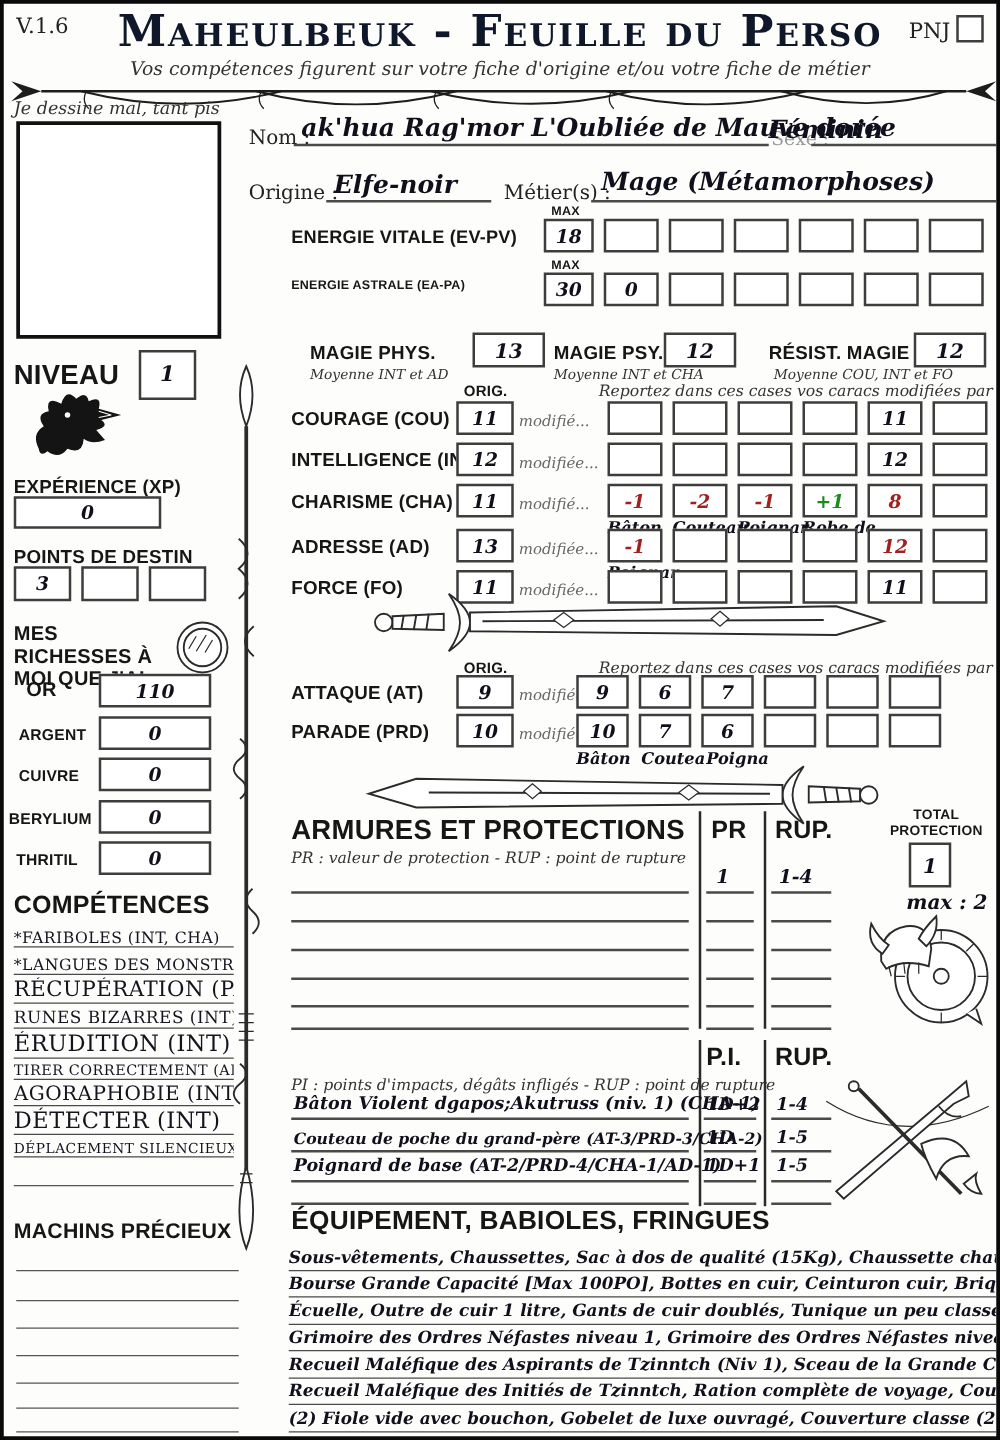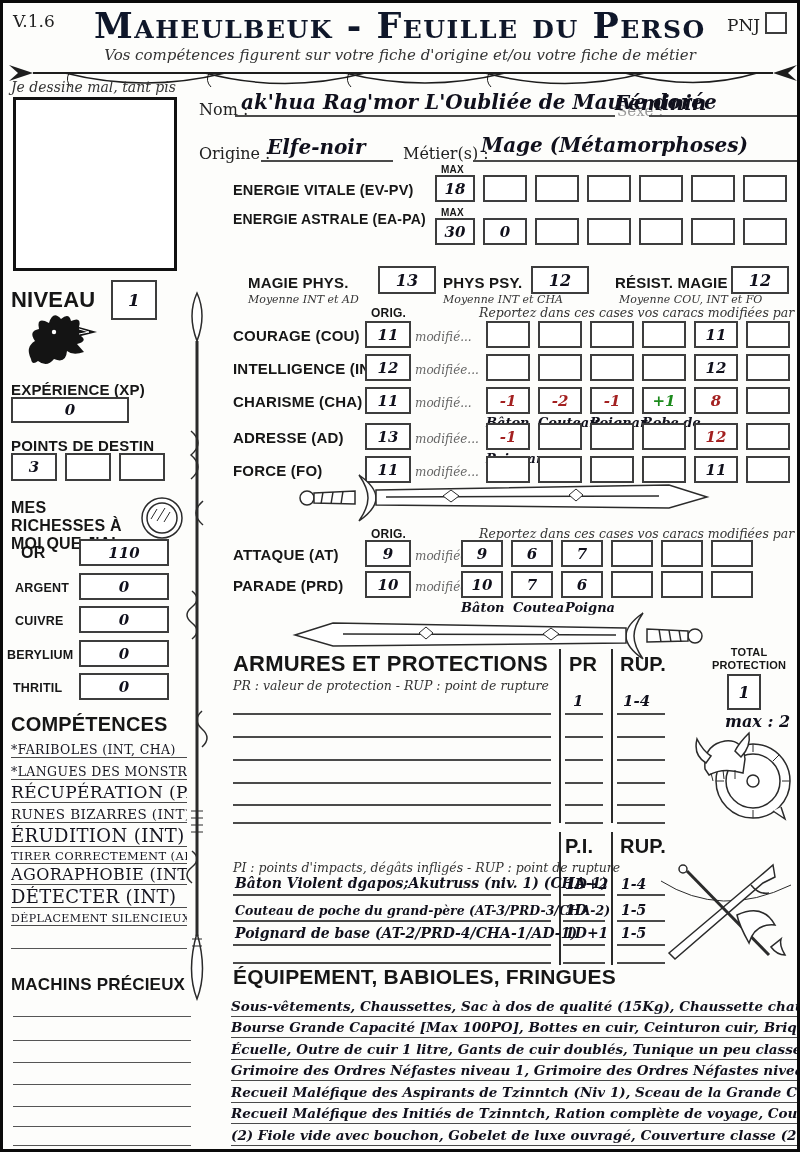--- a/index.html
+++ b/index.html
@@ -65,34 +65,34 @@
   <div class="abs d" style="left:230px;top:179px;font-size:14.5px;">ENERGIE VITALE (EV-PV)</div>
   <div class="abs d" style="left:438px;top:161px;font-size:10px;">MAX</div>
   <div class="bx h" style="left:432px;top:172px;width:40px;height:27px;font-size:15px;">18</div>
   <div class="bx h" style="left:480px;top:172px;width:44px;height:27px;font-size:15px;"></div>
   <div class="bx h" style="left:532px;top:172px;width:44px;height:27px;font-size:15px;"></div>
   <div class="bx h" style="left:584px;top:172px;width:44px;height:27px;font-size:15px;"></div>
   <div class="bx h" style="left:636px;top:172px;width:44px;height:27px;font-size:15px;"></div>
   <div class="bx h" style="left:688px;top:172px;width:44px;height:27px;font-size:15px;"></div>
   <div class="bx h" style="left:740px;top:172px;width:44px;height:27px;font-size:15px;"></div>
 
-  <div class="abs d" style="left:230px;top:208px;font-size:14px;">ENERGIE ASTRALE (EA-PA)</div>
+  <div class="abs d" style="left:230px;top:220px;font-size:10px;">ENERGIE ASTRALE (EA-PA)</div>
   <div class="abs d" style="left:438px;top:204px;font-size:10px;">MAX</div>
   <div class="bx h" style="left:432px;top:215px;width:40px;height:27px;font-size:15px;">30</div>
   <div class="bx h" style="left:480px;top:215px;width:44px;height:27px;font-size:15px;">0</div>
   <div class="bx h" style="left:532px;top:215px;width:44px;height:27px;font-size:15px;"></div>
   <div class="bx h" style="left:584px;top:215px;width:44px;height:27px;font-size:15px;"></div>
   <div class="bx h" style="left:636px;top:215px;width:44px;height:27px;font-size:15px;"></div>
   <div class="bx h" style="left:688px;top:215px;width:44px;height:27px;font-size:15px;"></div>
   <div class="bx h" style="left:740px;top:215px;width:44px;height:27px;font-size:15px;"></div>
 
   <div class="abs d" style="left:245px;top:271px;font-size:15px;">MAGIE PHYS.</div>
   <div class="bx h" style="left:375px;top:263px;width:58px;height:28px;font-size:16px;">13</div>
   <div class="abs s" style="left:245px;top:290px;font-size:11px;">Moyenne INT et AD</div>
-  <div class="abs d" style="left:440px;top:271px;font-size:15px;">PHYS PSY.</div>
+  <div class="abs d" style="left:440px;top:271px;font-size:15px;">MAGIE PSY.</div>
   <div class="bx h" style="left:528px;top:263px;width:58px;height:28px;font-size:16px;">12</div>
   <div class="abs s" style="left:440px;top:290px;font-size:11px;">Moyenne INT et CHA</div>
   <div class="abs d" style="left:612px;top:271px;font-size:15px;">RÉSIST. MAGIE</div>
   <div class="bx h" style="left:728px;top:263px;width:58px;height:28px;font-size:16px;">12</div>
   <div class="abs s" style="left:616px;top:290px;font-size:11px;">Moyenne COU, INT et FO</div>
 
   <div class="abs d" style="left:368px;top:303px;font-size:12px;">ORIG.</div>
   <div class="abs s" style="left:476px;top:302px;font-size:12.5px;">Reportez dans ces cases vos caracs modifiées par le matériel</div>
 
   <div class="abs d" style="left:230px;top:324px;font-size:15px;">COURAGE (COU)</div>

